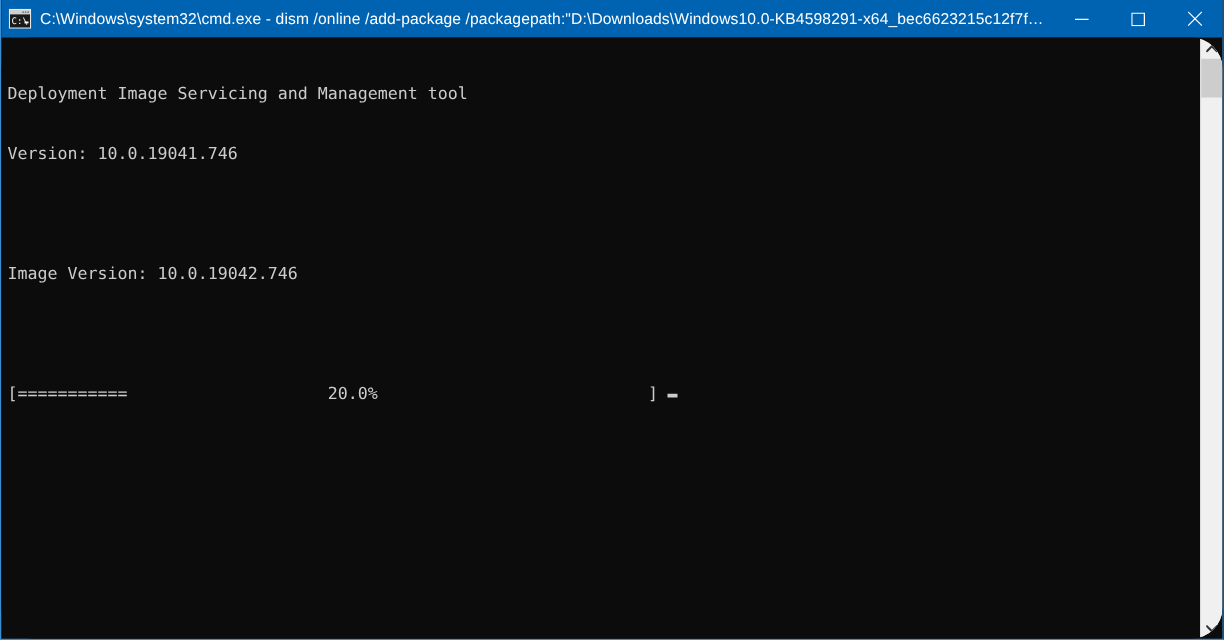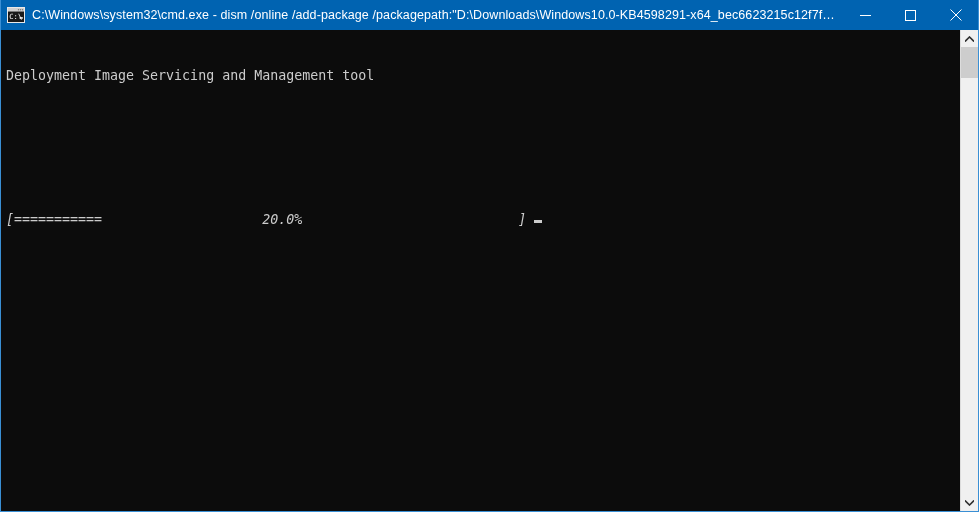--- a/index.html
+++ b/index.html
@@ -87,20 +87,21 @@
   }
   .tb-btn svg { display: block; }
 
   
   .console-area {
     position: relative;
     flex: 1 1 auto;
     display: flex;
     background: #0c0c0c;
     overflow: hidden;
+    border-radius: 25px;
   }
 
   .console-text {
     flex: 1 1 auto;
     position: relative;
     padding: 6px 0 0 5px;
     color: #cccccc;
     font-family: "DejaVu Sans Mono", "Liberation Mono", monospace;
     font-size: 13.3px;
     line-height: 16px;
@@ -109,21 +110,20 @@
     letter-spacing: 0px;
   }
 
   .line { display: block; height: 16px; }
   .line.blank { color: transparent; }
 
   .progress-line {
     display: block;
     height: 16px;
     position: relative;
-    font-style: italic;
   }
 
   .cursor {
     display: inline-block;
     width: 8px;
     height: 3px;
     background: #cccccc;
     vertical-align: baseline;
     margin-bottom: 1px;
     margin-left: 8px;
@@ -206,21 +206,23 @@
           <line x1="11.5" y1="0.5" x2="0.5" y2="11.5" stroke="#ffffff" stroke-width="1"></line>
         </svg>
       </div>
     </div>
   </div>
 
   <div class="console-area">
 
     <div class="console-text">
       <span class="line">Deployment Image Servicing and Management tool</span>
+      <span class="line">Version: 10.0.19041.746</span>
       <span class="line blank">&nbsp;</span>
+      <span class="line">Image Version: 10.0.19042.746</span>
       <span class="line blank">&nbsp;</span>
       <span class="progress-line"><span>[===========                    20.0%                           ]</span><span class="cursor"></span></span>
     </div>
 
     <div class="scrollbar">
       <div class="sb-arrow">
         <svg width="9" height="6" viewBox="0 0 9 6">
           <path d="M0.5 5 L4.5 1 L8.5 5" fill="none" stroke="#303030" stroke-width="1.6" stroke-linecap="square"></path>
         </svg>
       </div>

